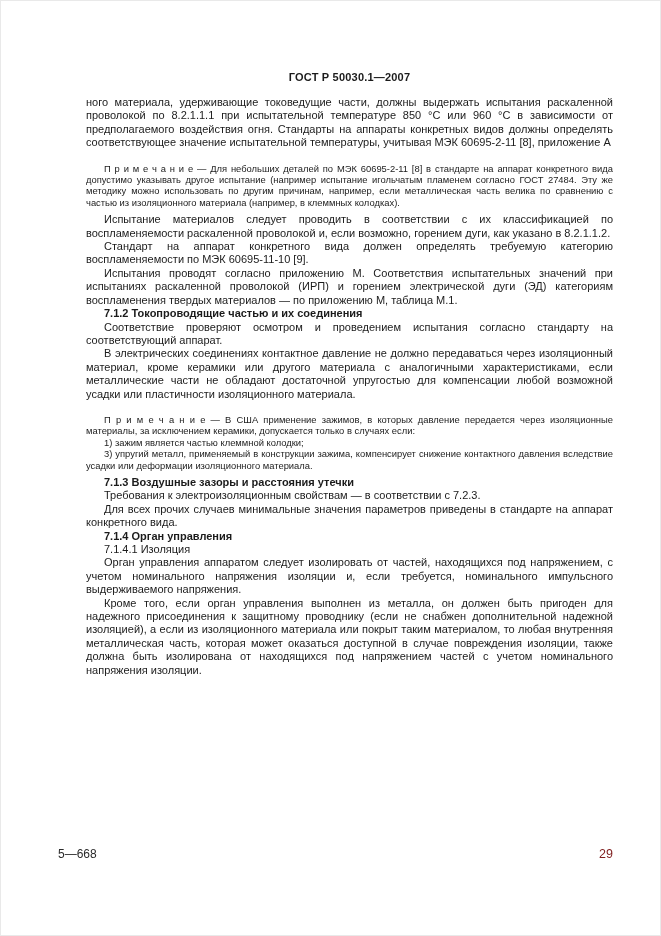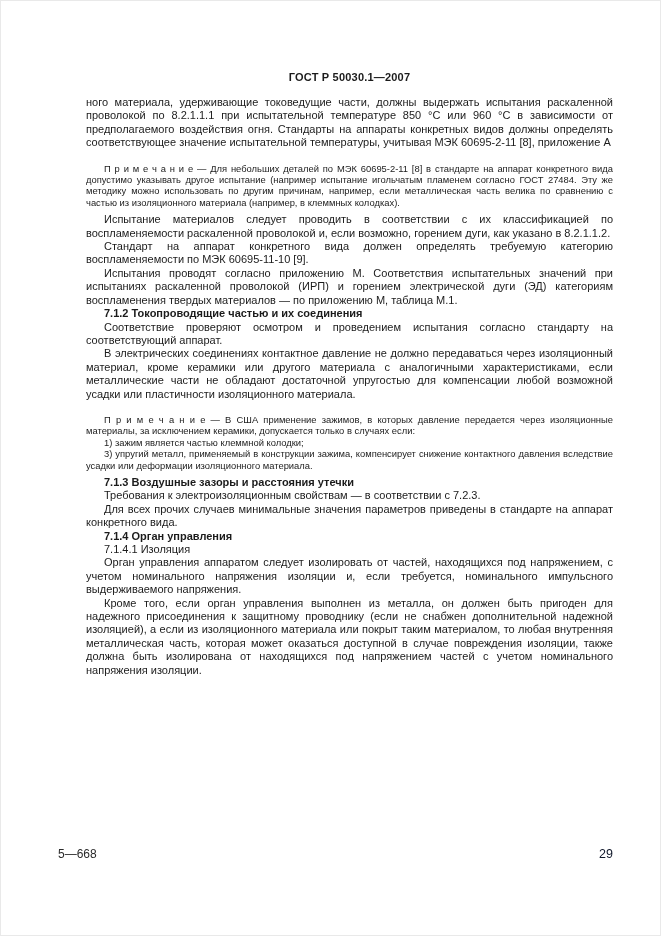--- a/index.html
+++ b/index.html
@@ -50,21 +50,21 @@
   .doc-footer {
     position: absolute;
     top: 846px;
     left: 57px;
     width: 555px;
     display: flex;
     justify-content: space-between;
     align-items: baseline;
   }
   .footer-mark { font-size: 12px; color: #2a2a2a; }
-  .page-number { font-size: 12.5px; color: #0f172a; }
+  .page-number { font-size: 12.5px; color: #7f1d1d; }
 </style>
 </head>
 <body>
 
 <div class="page">
 
   <div class="doc-header">
     <span>ГОСТ Р 50030.1—2007</span>
   </div>
 

